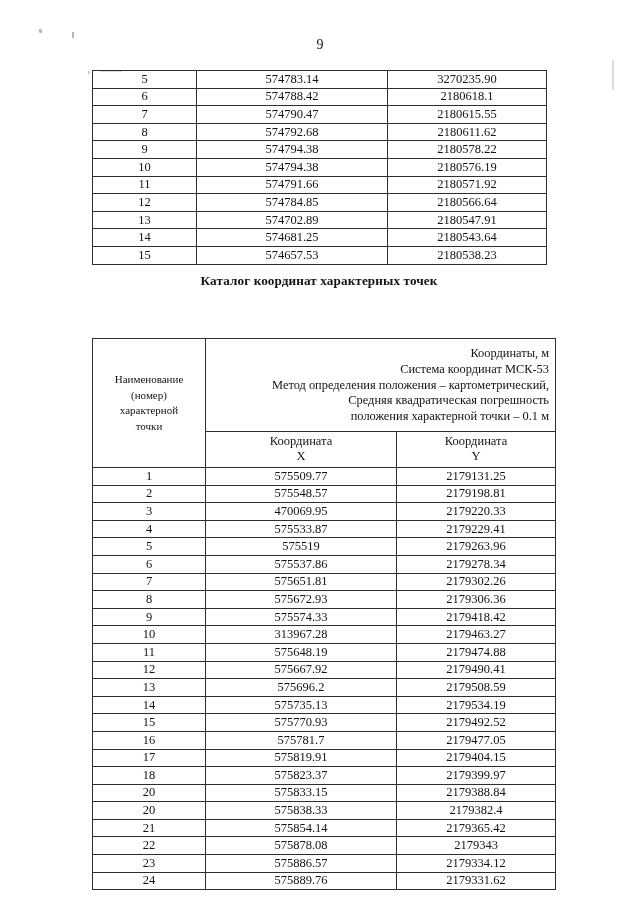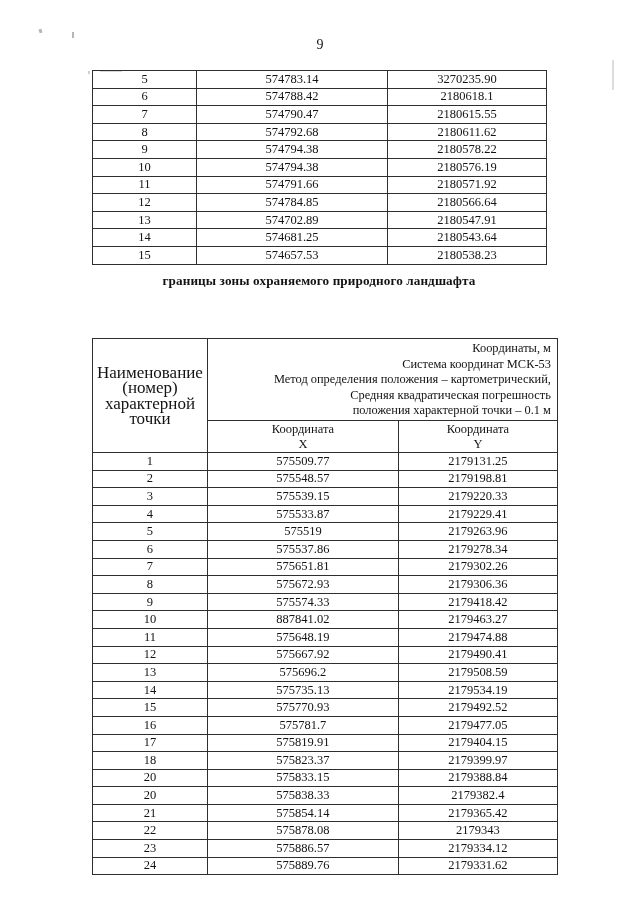--- a/index.html
+++ b/index.html
@@ -89,25 +89,25 @@
   }
   .catalog-title .line { display: block; }
 
   
   #table-two {
     left: 92px;
     top: 338px;
   }
   #table-two .hdr-name {
     width: 104px;
-    font-size: 17px;
+    font-size: 11px;
     line-height: 15.5px;
     height: 112px;
     white-space: normal;
-    padding: 0 4px;
+    padding: 8px 4px;
   }
   #table-two .hdr-name .line { display: block; }
   #table-two .hdr-block {
     height: 80px;
     font-size: 12.4px;
     line-height: 15.6px;
     white-space: normal;
     padding: 1px 6px 0 6px;
     vertical-align: middle;
   }
@@ -191,21 +191,21 @@
         </tr>
         <tr>
           <td>15</td>
           <td>574657.53</td>
           <td>2180538.23</td>
         </tr>
       </tbody>
   </table>
 
   <div class="catalog-title">
-    <span class="line">границы зоны охраняемого природного ландшафта</span>
+    <span class="line">Каталог координат характерных точек</span>
   </div>
 
   <table class="coord-table" id="table-two">
     <colgroup>
       <col class="col-num">
         <col class="col-x">
         <col class="col-y">
     </colgroup>
     <thead>
       <tr>
@@ -240,21 +240,21 @@
           <td>575509.77</td>
           <td>2179131.25</td>
         </tr>
         <tr>
           <td>2</td>
           <td>575548.57</td>
           <td>2179198.81</td>
         </tr>
         <tr>
           <td>3</td>
-          <td>575539.15</td>
+          <td>470069.95</td>
           <td>2179220.33</td>
         </tr>
         <tr>
           <td>4</td>
           <td>575533.87</td>
           <td>2179229.41</td>
         </tr>
         <tr>
           <td>5</td>
           <td>575519</td>
@@ -275,21 +275,21 @@
           <td>575672.93</td>
           <td>2179306.36</td>
         </tr>
         <tr>
           <td>9</td>
           <td>575574.33</td>
           <td>2179418.42</td>
         </tr>
         <tr>
           <td>10</td>
-          <td>887841.02</td>
+          <td>313967.28</td>
           <td>2179463.27</td>
         </tr>
         <tr>
           <td>11</td>
           <td>575648.19</td>
           <td>2179474.88</td>
         </tr>
         <tr>
           <td>12</td>
           <td>575667.92</td>

